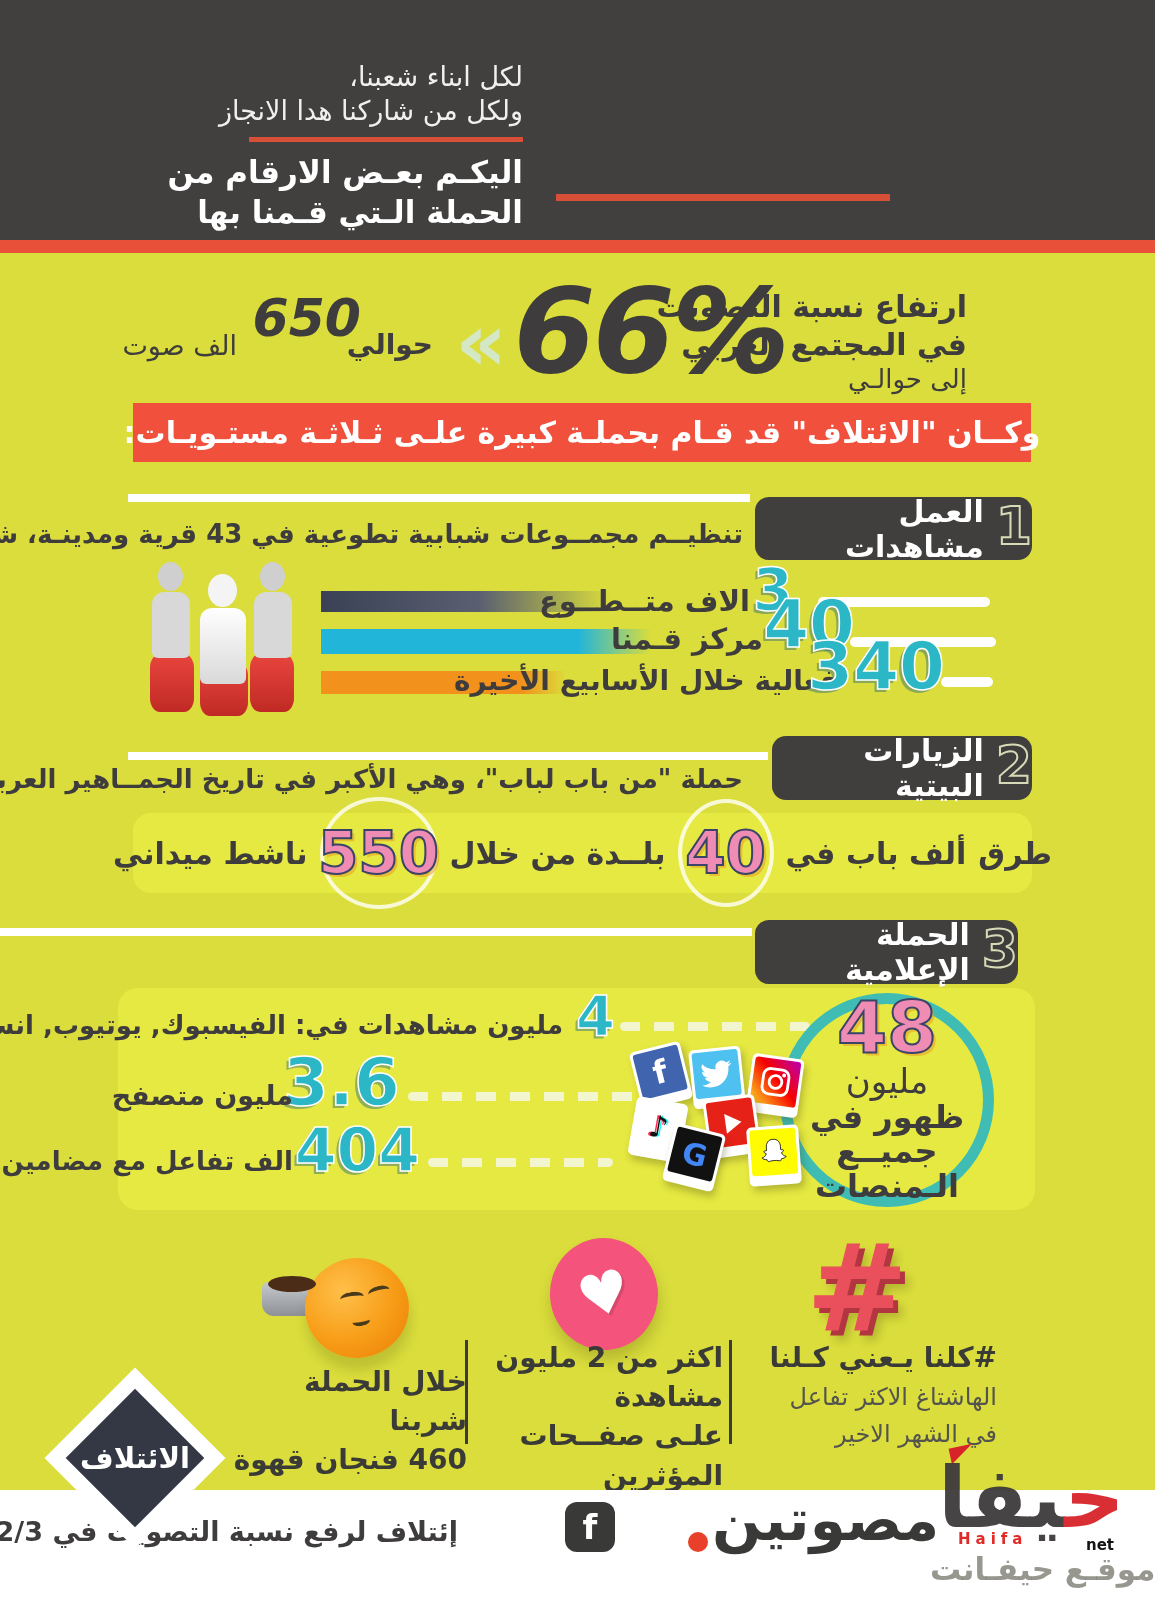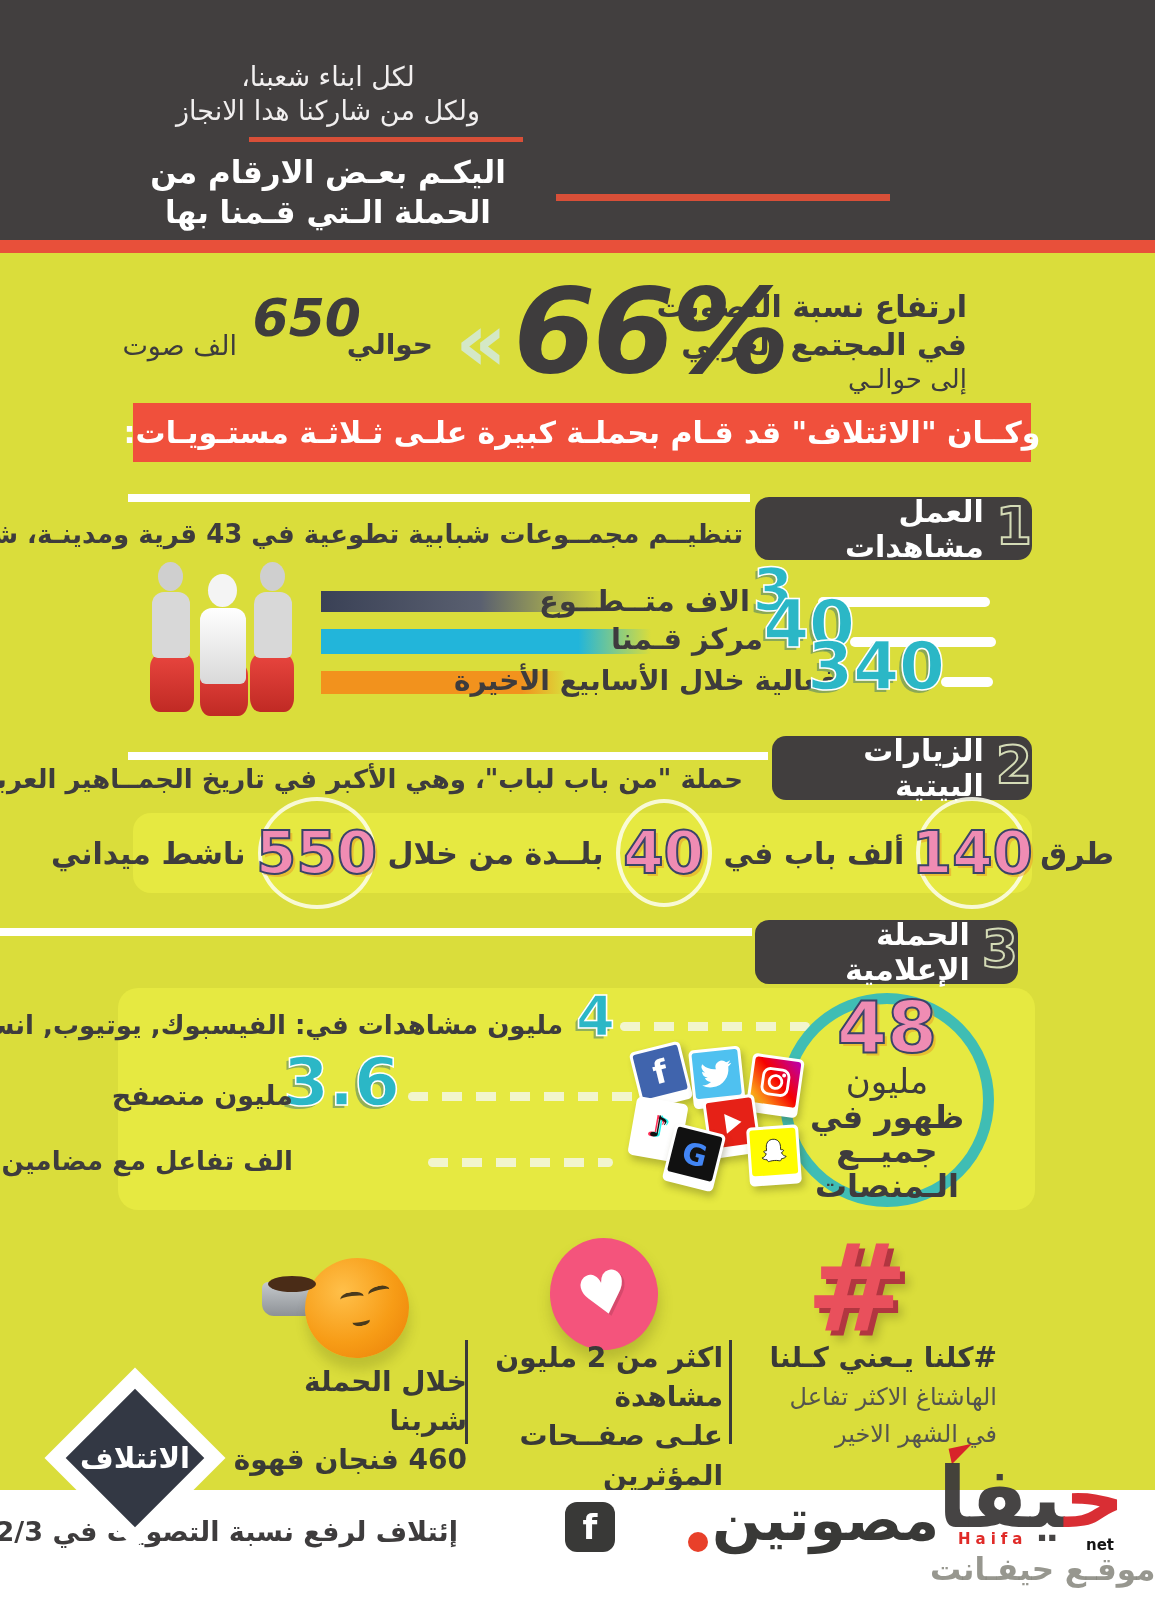--- a/index.html
+++ b/index.html
@@ -6,21 +6,21 @@
   body { font-family:"DejaVu Sans", sans-serif; background:#888; }
   #page { position:relative; width:1155px; height:1600px; margin:0 auto;
           background:#dadd3b; overflow:hidden; font-family:"DejaVu Sans", sans-serif; }
   .abs { position:absolute; }
   .rtl { direction:rtl; }
 
   
   #header { left:0; top:0; width:1155px; height:240px; background:#423f3f; }
   #hd-title { right:222px; top:8px; font-size:148px; font-weight:800; color:#fff; line-height:1.15; }
   #hd-underline { left:556px; top:194px; width:334px; height:7px; background:#d84f38; }
-  #hd-intro { right:632px; top:60px; width:390px; text-align:center; direction:rtl; }
+  #hd-intro { right:632px; top:60px; width:390px; text-align:right; direction:rtl; }
   .hd-light { font-size:27px; font-weight:400; color:#f1efef; line-height:1.25; }
   .hd-redline { width:274px; height:5px; background:#d84f38; margin:9px 0 10px auto; }
   .hd-bold { font-size:31px; font-weight:800; color:#fff; line-height:1.3; }
   #red-stripe { left:0; top:240px; width:1155px; height:13px; background:#e8503a; }
 
   
   #t-label { right:188px; top:288px; text-align:right; direction:rtl; color:#3e3c3d; }
   .t-bold { font-size:30px; font-weight:800; line-height:1.25; }
   .t-light { font-size:26px; font-weight:400; margin-top:1px; }
   #t-pct { right:368px; top:262px; font-size:118px; font-weight:800; font-style:italic;
@@ -269,23 +269,20 @@
 
   <div id="line2" class="wline"></div>
   <div id="badge2" class="badge">
     <span class="badge-num">2</span>
     <span class="badge-title">الزيارات البيتية</span>
   </div>
   <div id="sub2" class="subtitle">حملة "من باب لباب"، وهي الأكبر في تاريخ الجمــاهير العربية، شملت:</div>
 
   <div id="panel2" class="abs">
     <span class="s2-word">طرق</span>
-    <span id="ring1" class="ring">
-      <span class="pink-num">140</span>
-    </span>
     <span class="s2-word">ألف باب في</span>
     <span id="ring2" class="ring">
       <span class="pink-num">40</span>
     </span>
     <span class="s2-word">بلــدة من خلال</span>
     <span id="ring3" class="ring">
       <span class="pink-num">550</span>
     </span>
     <span class="s2-word">ناشط ميداني</span>
   </div>
@@ -296,20 +293,21 @@
     <span class="badge-title">الحملة الإعلامية</span>
   </div>
 
   <div id="panel3" class="abs"></div>
   <div id="m1v" class="teal-num">4</div>
   <div id="m1l" class="m-label">مليون مشاهدات في: الفيسبوك, يوتيوب, انستغرام</div>
   <div id="d1" class="dash"></div>
   <div id="m2v" class="teal-num">3.6</div>
   <div id="m2l" class="m-label">مليون متصفح</div>
   <div id="d2" class="dash"></div>
+  <div id="m3v" class="teal-num">404</div>
   <div id="m3l" class="m-label">الف تفاعل مع مضامين الحملة</div>
   <div id="d3" class="dash"></div>
 
   <div id="platform-ring" class="abs">
     <div id="circ48" class="pink-num">48</div>
     <div class="circ-line circ-light">مليون</div>
     <div class="circ-line circ-bold">ظهور في</div>
     <div class="circ-line circ-bold">جميــع</div>
     <div class="circ-line circ-bold">الـمنصات</div>
   </div>

